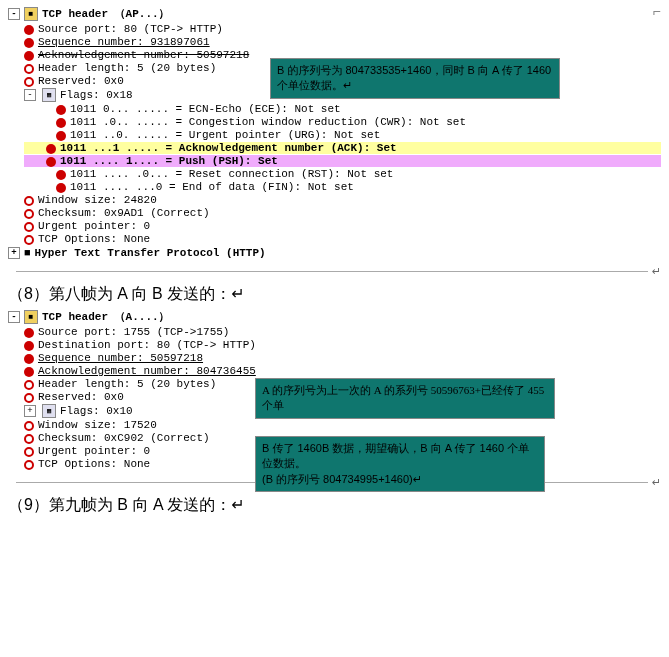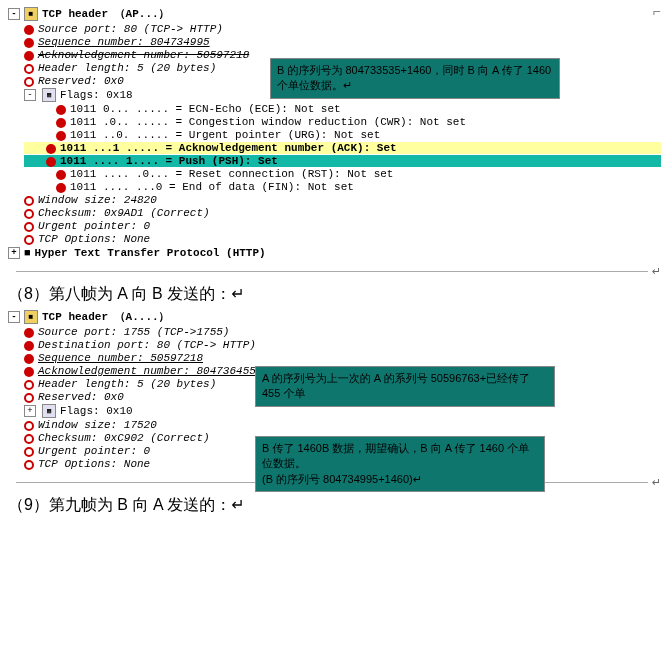--- a/index.html
+++ b/index.html
@@ -33,21 +33,20 @@
       align-items: center;
       justify-content: center;
       font-size: 8px;
       flex-shrink: 0;
     }
     .tree-item {
       display: flex;
       align-items: center;
       margin: 1px 0;
       padding-left: 16px;
-      font-style: italic;
     }
     .tree-item .bullet {
       width: 10px;
       height: 10px;
       background: #cc0000;
       border-radius: 50%;
       margin-right: 4px;
       margin-top: 1px;
       flex-shrink: 0;
     }
@@ -168,21 +167,21 @@
     <span class="icon-box">■</span>
     <span>TCP header （AP...）</span>
   </div>
 
   <div class="tree-item">
     <span class="bullet"></span>
     <span class="tree-item-text">Source port: 80 (TCP-&gt; HTTP)</span>
   </div>
   <div class="tree-item" style="position:relative;">
     <span class="bullet"></span>
-    <span class="tree-item-text underline">Sequence number: 804734995</span>
+    <span class="tree-item-text underline">Sequence number: 931897061</span>
   </div>
   <div class="tree-item" style="position:relative;">
     <span class="bullet"></span>
     <span class="tree-item-text strikethrough">Acknowledgement number: 50597218</span>
   </div>
   <div class="tree-item">
     <span class="bullet hollow"></span>
     <span class="tree-item-text">Header length: 5 (20 bytes)</span>
   </div>
   <div class="tree-item">
@@ -206,21 +205,21 @@
       <span>1011 .0.. ..... = Congestion window reduction (CWR): Not set</span>
     </div>
     <div class="flag-item">
       <span class="bullet"></span>
       <span>1011 ..0. ..... = Urgent pointer (URG): Not set</span>
     </div>
     <div class="flag-item flag-item-highlighted" style="background:#ffffa0;">
       <span class="bullet"></span>
       <span>1011 ...1 ..... = Acknowledgement number (ACK): Set</span>
     </div>
-    <div class="flag-item flag-item-highlighted" style="background:#14b8a6;">
+    <div class="flag-item flag-item-highlighted" style="background:#f0abfc;">
       <span class="bullet"></span>
       <span>1011 .... 1.... = Push (PSH): Set</span>
     </div>
     <div class="flag-item">
       <span class="bullet"></span>
       <span>1011 .... .0... = Reset connection (RST): Not set</span>
     </div>
     <div class="flag-item">
       <span class="bullet"></span>
       <span>1011 .... ...0 = End of data (FIN): Not set</span>
@@ -312,21 +311,21 @@
   </div>
   <div class="tree-item">
     <span class="bullet hollow"></span>
     <span class="tree-item-text">Urgent pointer: 0</span>
   </div>
   <div class="tree-item">
     <span class="bullet hollow"></span>
     <span class="tree-item-text">TCP Options: None</span>
   </div>
 
-  <div class="callout-box" style="position:absolute; top:366px; left:255px; max-width:300px;">
+  <div class="callout-box" style="position:absolute; top:378px; left:255px; max-width:300px;font-family:Liberation Serif, serif;">
     <span>A 的序列号为上一次的 A 的系列号 50596763+已经传了 455 个单</span>
   </div>
 
   <div class="callout-box" style="position:absolute; top:436px; left:255px; max-width:290px;">
     <span style="white-space:pre-line;">B 传了 1460B 数据，期望确认，B 向 A 传了 1460 个单位数据。
 (B 的序列号 804734995+1460)↵</span>
   </div>
 
   <div style="display:flex; align-items:center; margin: 6px 0 6px 8px;">
     <div style="flex:1; height:1px; background:#aaa;"></div>

